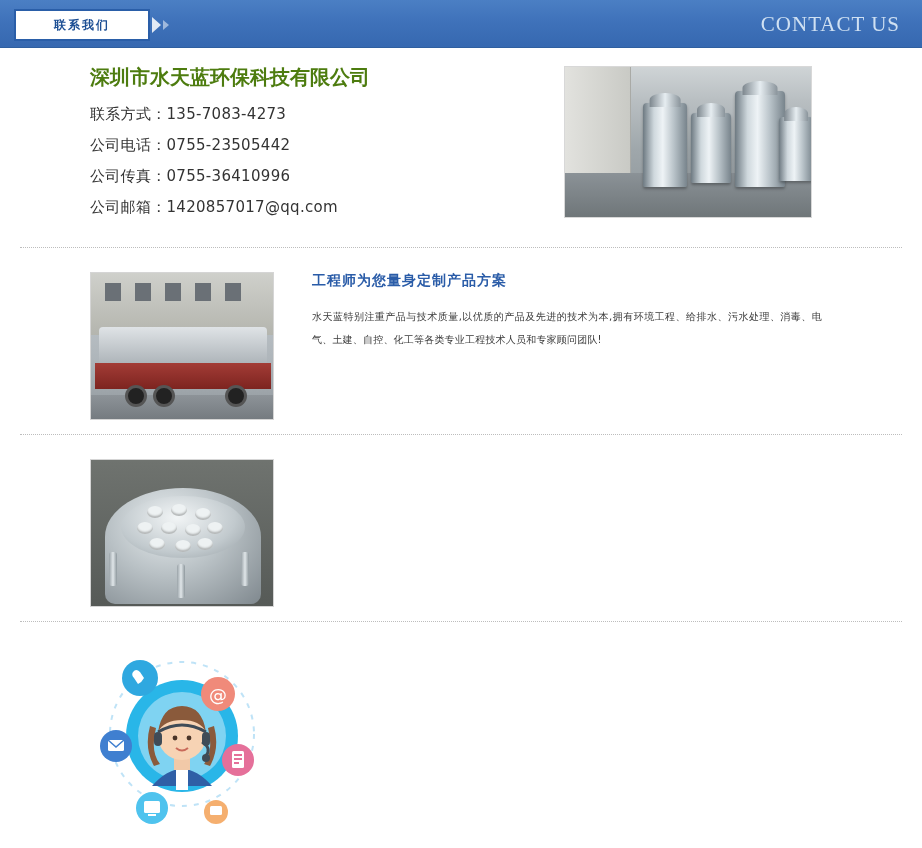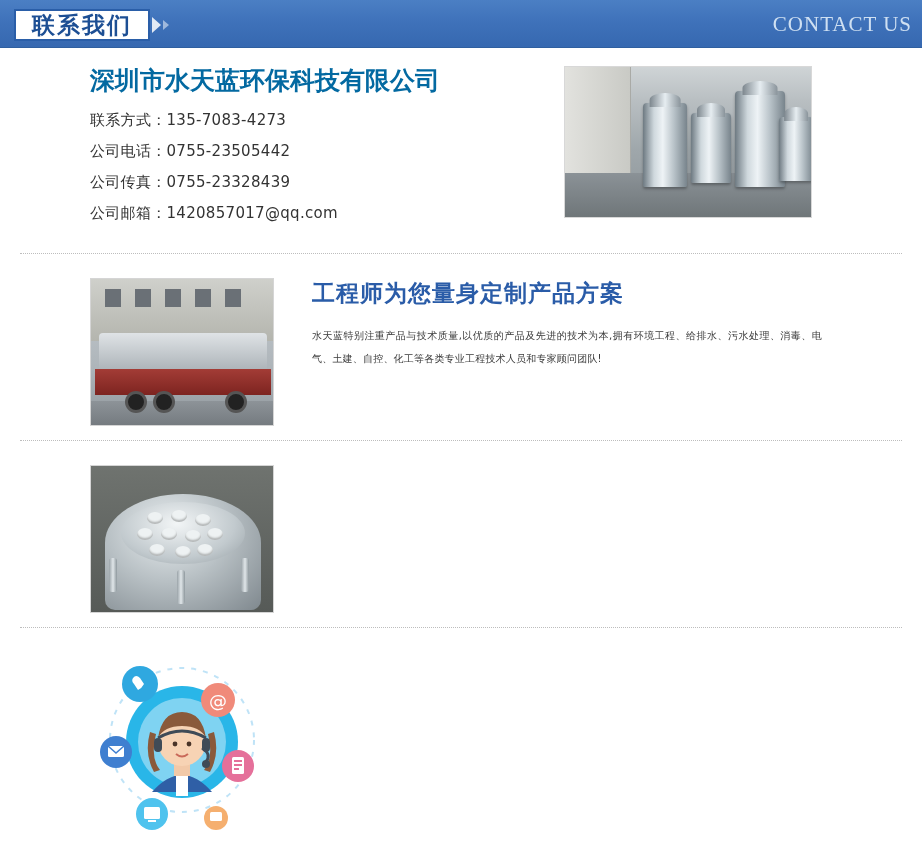--- a/index.html
+++ b/index.html
@@ -30,21 +30,21 @@
     top: 9px;
     width: 136px;
     height: 32px;
     background: #ffffff;
     border: 2px solid #2a5ea8;
     display: flex;
     align-items: center;
     justify-content: center;
   }
   .header-tab-label {
-    font-size: 23px;
+    font-size: 12px;
     font-weight: bold;
     color: #1d4f94;
     letter-spacing: 2px;
     font-family: Liberation Serif, serif;
   }
   .header-arrow {
     position: absolute;
     left: 152px;
     top: 17px;
     width: 0; height: 0;
@@ -56,41 +56,41 @@
   .header-arrow.small {
     left: 163px;
     top: 20px;
     border-top-width: 5px;
     border-bottom-width: 5px;
     border-left-width: 6px;
     opacity: .5;
   }
   .header-en {
     position: absolute;
-    right: 10px;
+    right: 22px;
     top: 12px;
     font-size: 21px;
     color: #cfe0f2;
     letter-spacing: 1px;
     font-family: "Liberation Serif", serif;
     font-weight: normal;
   }
 
   
   .content { padding: 0 20px; }
 
   .company-block {
     position: relative;
     padding: 16px 0 18px 70px;
     min-height: 180px;
   }
   .company-name {
-    font-size: 25px;
+    font-size: 20px;
     font-weight: bold;
-    color: #0369a1;
+    color: #4d7c0f;
     margin: 0 0 14px 0;
     font-family: "DejaVu Sans", "Liberation Sans", sans-serif;
   }
   .company-line {
     font-size: 15px;
     color: #333333;
     margin-bottom: 12px;
     font-family: "DejaVu Sans", "Liberation Sans", sans-serif;
     letter-spacing: .3px;
   }
@@ -160,21 +160,21 @@
     position: relative;
     overflow: hidden;
     background: #b7bcc0;
   }
   .feature-text {
     margin-left: 38px;
     flex: 1;
     padding-right: 80px;
   }
   .feature-title {
-    font-size: 23px;
+    font-size: 14px;
     font-weight: bold;
     color: #2a5ca8;
     margin: 4px 0 16px 0;
     font-family: Liberation Serif, serif;
     letter-spacing: 1px;
   }
   .feature-body {
     font-size: 10px;
     line-height: 2.25;
     color: #3a3a3a;
@@ -219,21 +219,21 @@
     <div class="header-arrow small"></div>
     <div class="header-en">CONTACT US</div>
   </div>
 
   <div class="content">
 
     <div class="company-block">
       <h1 class="company-name">深圳市水天蓝环保科技有限公司</h1>
       <div class="company-line">联系方式：135-7083-4273</div>
       <div class="company-line">公司电话：0755-23505442</div>
-      <div class="company-line">公司传真：0755-23328439</div>
+      <div class="company-line">公司传真：0755-36410996</div>
       <div class="company-line">公司邮箱：1420857017@qq.com</div>
 
       <div class="company-photo">
         <div class="photo-sky"></div>
         <div class="photo-floor"></div>
         <div class="photo-wall"></div>
         <div class="vessel v1"></div>
         <div class="vessel v2"></div>
         <div class="vessel v3"></div>
         <div class="vessel v4"></div>

